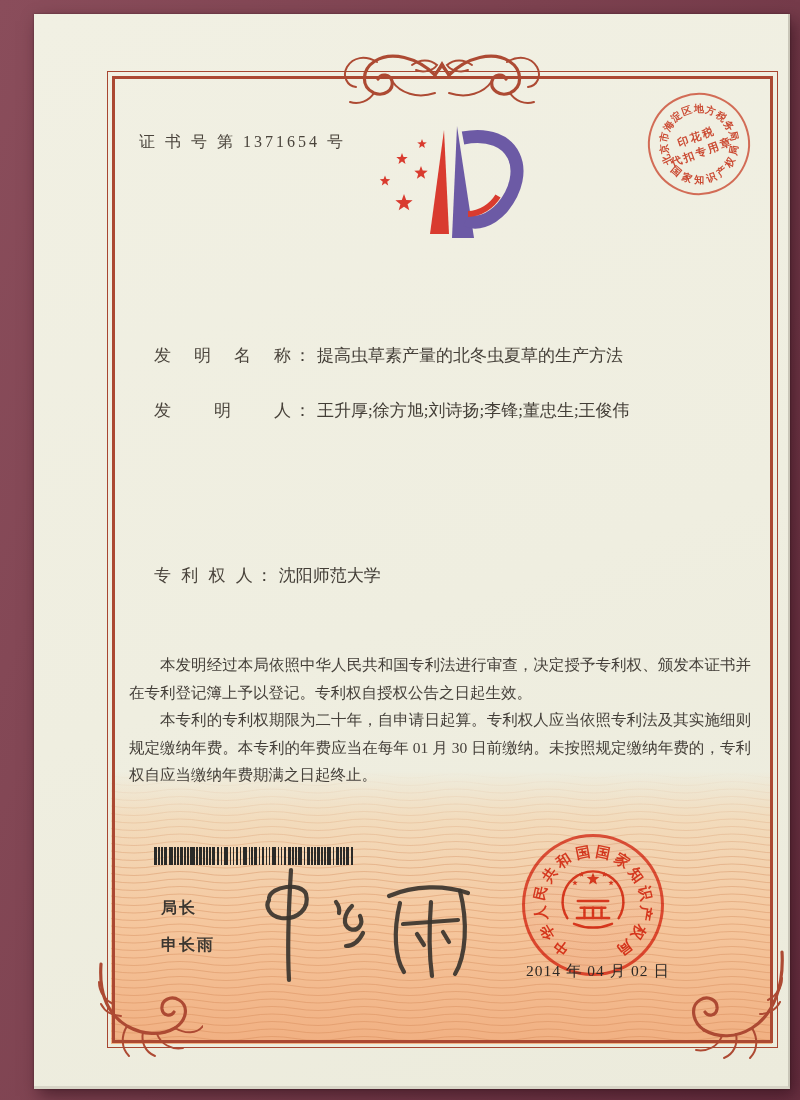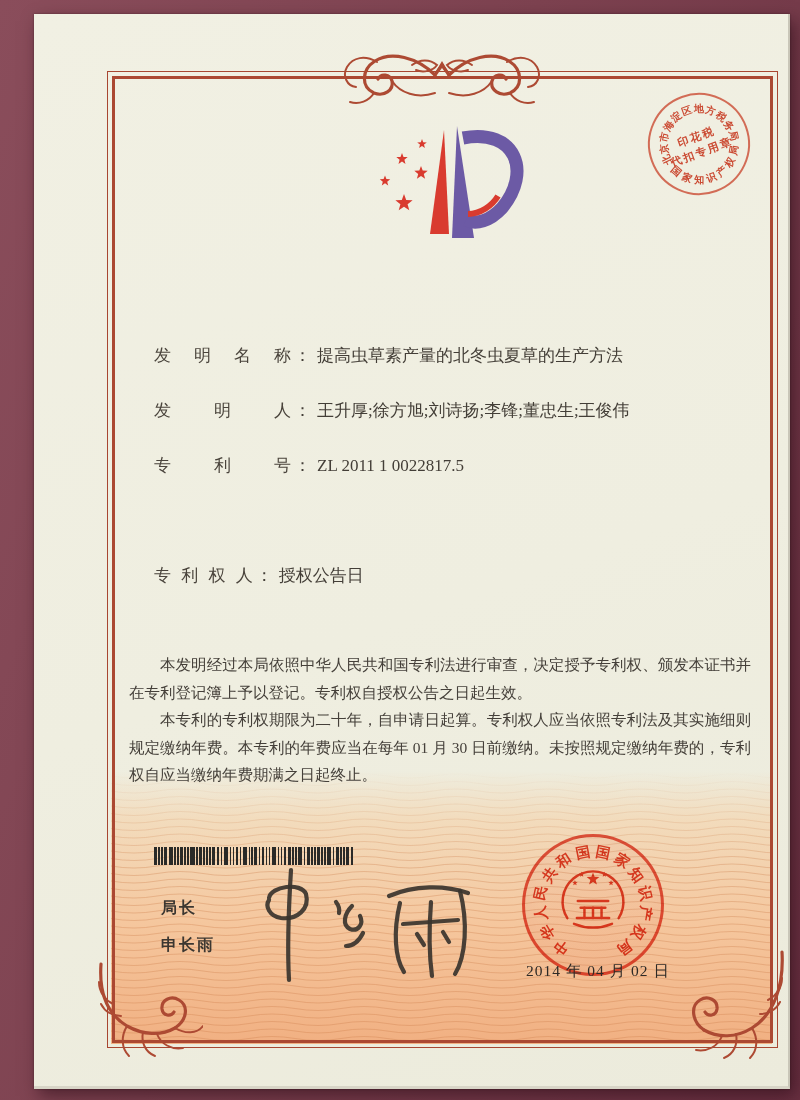--- a/index.html
+++ b/index.html
@@ -154,20 +154,21 @@
         <path class="fat" d="M10 10 C 8 44 18 72 40 86 C 56 96 74 96 88 88"></path>
         <path class="fat" d="M88 88 C 100 80 102 64 92 58 C 84 53 74 58 75 67 C 76 74 84 75 87 70"></path>
         <path d="M40 86 C 34 96 34 108 42 116"></path>
         <path d="M56 92 C 54 102 58 112 68 116"></path>
         <path d="M70 94 C 74 104 84 110 96 108"></path>
         <path d="M24 58 C 16 54 10 46 10 36"></path>
         <path d="M32 72 C 24 72 16 68 12 60"></path>
       </g>
     </svg>
 
+    <div id="certno">证 书 号 第 1371654 号</div>
 
     <svg id="logo" width="170" height="122" viewBox="0 0 170 122">
       <polygon points="80,10 66,114 85,114" fill="#d93b2f"></polygon>
       <polygon points="93,6 88,118 110,118" fill="#6c5aa5"></polygon>
       <path d="M 99 18 C 152 8 168 52 138 88 C 126 101 112 105 102 100" fill="none" stroke="#6c5aa5" stroke-width="13"></path>
       <path d="M 104 94 C 116 94 128 86 134 76" fill="none" stroke="#d93b2f" stroke-width="6"></path>
       <g id="logo-stars" fill="#d93b2f">
           <polygon points="58.0,19.0 59.2,22.3 62.8,22.5 60.0,24.6 60.9,28.0 58.0,26.1 55.1,28.0 56.0,24.6 53.2,22.5 56.8,22.3"></polygon>
           <polygon points="38.0,33.0 39.5,37.0 43.7,37.1 40.4,39.8 41.5,43.9 38.0,41.5 34.5,43.9 35.6,39.8 32.3,37.1 36.5,37.0"></polygon>
           <polygon points="57.0,46.0 58.7,50.6 63.7,50.8 59.8,53.9 61.1,58.7 57.0,55.9 52.9,58.7 54.2,53.9 50.3,50.8 55.3,50.6"></polygon>
@@ -199,25 +200,22 @@
         <span style="left: 80.2px; top: 67px; font-size: 10px; transform: translate(-50%, -50%) rotate(-60deg);">局</span>
       </div>
 
 
     <div class="row" style="top:330px">
       <span class="flabel">发　明　名　称</span><span>：</span><span class="fval">提高虫草素产量的北冬虫夏草的生产方法</span>
     </div>
     <div class="row" style="top:385px">
       <span class="flabel">发　　明　　人</span><span>：</span><span class="fval">王升厚;徐方旭;刘诗扬;李锋;董忠生;王俊伟</span>
     </div>
-    <div class="row" style="top:440px">
-      <span class="flabel">专　　利　　号</span><span>：</span><span class="fval">ZL 2011 1 0022817.5</span>
-    </div>
     <div class="row" style="top:550px">
-      <span class="flabel">专 利 权 人</span><span>：</span><span class="fval">授权公告日</span>
+      <span class="flabel">专 利 权 人</span><span>：</span><span class="fval">沈阳师范大学</span>
     </div>
 
     <div id="paras">
       <p>本发明经过本局依照中华人民共和国专利法进行审查，决定授予专利权、颁发本证书并在专利登记簿上予以登记。专利权自授权公告之日起生效。</p>
       <p>本专利的专利权期限为二十年，自申请日起算。专利权人应当依照专利法及其实施细则规定缴纳年费。本专利的年费应当在每年 01 月 30 日前缴纳。未按照规定缴纳年费的，专利权自应当缴纳年费期满之日起终止。</p>
     </div>
 
     <div id="barcode"><i style="width:2.7px"></i><i style="width:1.4px"></i><i style="width:1.4px"></i><i style="width:2.7px"></i><i style="width:4.1px"></i><i style="width:1.4px"></i><i style="width:1.4px"></i><i style="width:2.7px"></i><i style="width:1.4px"></i><i style="width:1.4px"></i><i style="width:4.1px"></i><i style="width:1.4px"></i><i style="width:2.7px"></i><i style="width:1.4px"></i><i style="width:1.4px"></i><i style="width:1.4px"></i><i style="width:2.7px"></i><i style="width:2.7px"></i><i style="width:1.4px"></i><i style="width:4.1px"></i><i style="width:1.4px"></i><i style="width:1.4px"></i><i style="width:2.7px"></i><i style="width:1.4px"></i><i style="width:4.1px"></i><i style="width:1.4px"></i><i style="width:1.4px"></i><i style="width:2.7px"></i><i style="width:1.4px"></i><i style="width:2.7px"></i><i style="width:1.4px"></i><i style="width:1.4px"></i><i style="width:4.1px"></i><i style="width:1.4px"></i><i style="width:1.4px"></i><i style="width:2.7px"></i><i style="width:2.7px"></i><i style="width:1.4px"></i><i style="width:1.4px"></i><i style="width:4.1px"></i><i style="width:1.4px"></i><i style="width:2.7px"></i><i style="width:1.4px"></i><i style="width:1.4px"></i><i style="width:2.7px"></i><i style="width:1.4px"></i><i style="width:1.4px"></i><i style="width:4.1px"></i><i style="width:1.4px"></i><i style="width:2.7px"></i><i style="width:1.4px"></i><i style="width:1.4px"></i><i style="width:2.7px"></i><i style="width:2.7px"></i></div>
 
     <div class="issuer" style="top:884px">局长</div>

